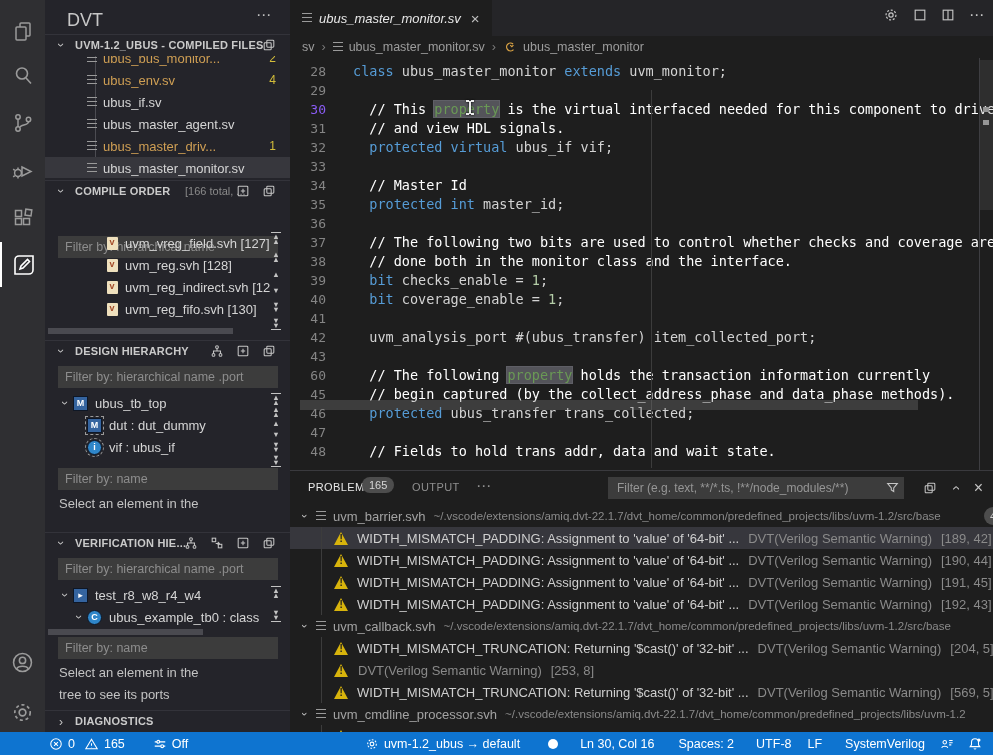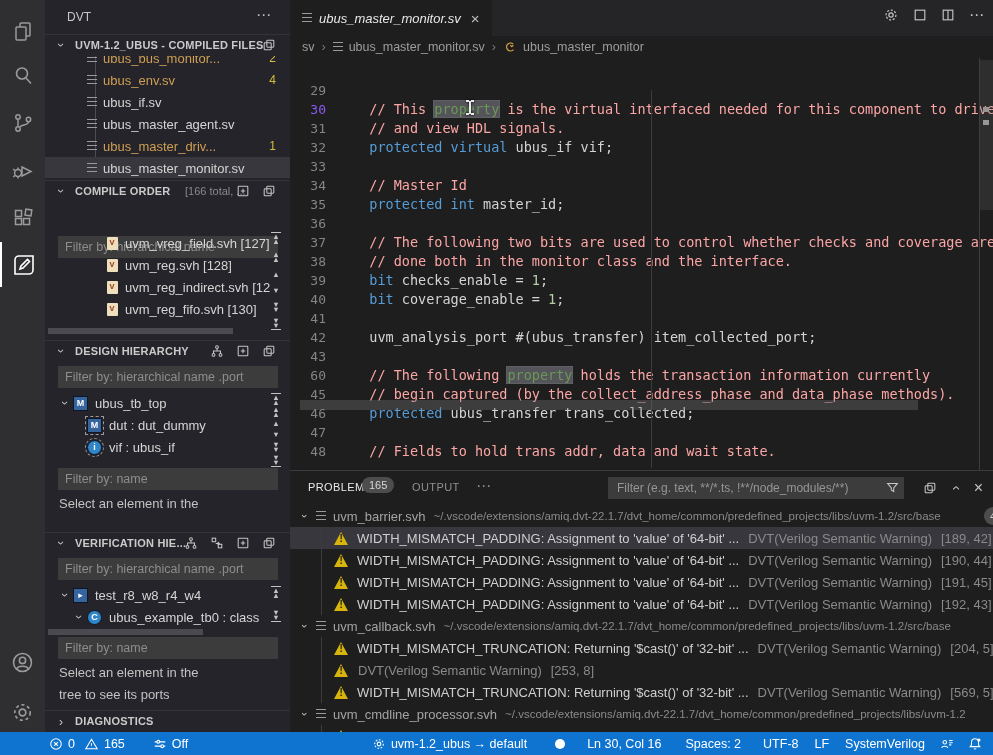--- a/index.html
+++ b/index.html
@@ -7,21 +7,21 @@
        font-family:"Liberation Sans","DejaVu Sans",sans-serif;font-size:13px;color:#cccccc;
        -webkit-font-smoothing:antialiased;}
   svg{display:block;}
   
   .abar{position:absolute;left:0;top:0;width:45px;height:732px;background:#2f2f32;}
   .abtn{position:absolute;left:0;width:45px;height:45px;display:flex;align-items:center;justify-content:center;color:#9b9b9b;}
   .abtn.active{color:#ffffff;border-left:2px solid #fff;box-sizing:border-box;}
   
   .sbar{position:absolute;left:45px;top:0;width:245px;height:732px;background:#24242a;overflow:hidden;}
   .sb-title{position:absolute;left:0;top:0;width:100%;height:34px;}
-  .sb-title .t{position:absolute;left:22px;top:10px;font-size:12px;color:#c7c7c7;}
+  .sb-title .t{position:absolute;left:22px;top:10px;font-size:18px;color:#c7c7c7;}
   .dots{position:absolute;right:18px;top:6px;color:#bdbdbd;font-size:15px;letter-spacing:1px;}
   .sect{position:absolute;left:0;width:100%;height:22px;border-top:1px solid #33333a;background:#24242a;}
   .sect .chev, .chev-g{display:inline-block;color:#c5c5c5;font-size:12px;}
   .rot90{transform:rotate(90deg);display:inline-block;}
   .sect .lbl{font-weight:bold;font-size:11px;color:#cacaca;letter-spacing:.2px;}
   .sect .meta{font-size:11px;color:#8a8a8a;}
   .sect-ic{position:absolute;top:3px;color:#c5c5c5;}
   .filter{position:absolute;left:13px;width:220px;height:22px;background:#3c3c3c;border:1px solid #3c3c3c;
           color:#cccccc;font-size:12.5px;padding:0 6px;box-sizing:border-box;font-family:inherit;}
   .filter::placeholder{color:#8d8d8d;}
@@ -56,21 +56,21 @@
   .tab .x{color:#c0c0c0;font-size:15px;}
   .ed-actions{position:absolute;right:8px;top:6px;display:flex;gap:14px;align-items:center;color:#c5c5c5;}
   .crumbs{position:absolute;left:0;top:36px;width:703px;height:22px;display:flex;align-items:center;color:#9d9d9d;font-size:12.5px;}
   .crumbs .sep{margin:0 7px;color:#7d7d7d;}
   .code{position:absolute;left:0;top:58px;width:703px;height:412px;overflow:hidden;
         font-family:"DejaVu Sans Mono","Liberation Mono",monospace;font-size:13.5px;}
   .cl{position:relative;height:19px;line-height:19px;white-space:pre;}
   .cl .ln{position:absolute;left:0;width:36px;text-align:right;color:#858585;font-size:13px;}
   .cl.cur .ln{color:#8b5cf6;}
   .cl .lt{position:absolute;left:63px;white-space:pre;}
-  .tk-k{color:#569cd6;} .tk-p{color:#d4d4d4;} .tk-c{color:#fca5a5;text-align:right;} .tk-n{color:#b5cea8;}
+  .tk-k{color:#569cd6;} .tk-p{color:#d4d4d4;} .tk-c{color:#ffffff;text-align:right;} .tk-n{color:#b5cea8;}
   .tk-h{color:#6a9955;background:#54545a;box-shadow:0 0 0 1px #5f5f66;}
   .indent-guide{position:absolute;left:361px;top:90px;width:1px;height:378px;background:#3c3c3c;}
   .ed-hscroll{position:absolute;left:10px;top:400px;width:618px;height:10px;background:rgba(121,121,121,.35);}
   .ruler-line{position:absolute;right:13px;top:58px;width:1px;height:412px;background:#3e3e42;}
   .ruler-mark{position:absolute;right:4px;width:6px;height:5px;background:#969696;}
   .vslider{position:absolute;right:0;top:60px;width:13px;height:150px;background:rgba(121,121,121,.18);}
   
   .panel{position:absolute;left:290px;top:470px;width:703px;height:262px;background:#1e1e1e;border-top:1px solid #3a3a3e;box-sizing:border-box;overflow:hidden;}
   .p-head{position:absolute;left:0;top:0;width:703px;height:34px;}
   .p-tab{position:absolute;top:10px;font-size:11px;letter-spacing:.4px;}
@@ -412,20 +412,21 @@
       <span style="margin-right:6px;color:#daa344">
           <svg width="14" height="14" viewBox="0 0 16 16" fill="none" stroke="currentColor" stroke-width="1.5">
             <path d="M11.5 4.5A4.5 4.5 0 1 0 12 11"></path>
             <path d="M12 8.2l2 2 2-2" transform="translate(-2.5,-1.5) scale(0.9)"></path>
           </svg>
         </span>
       <span>ubus_master_monitor</span>
     </div>
     <div class="code" id="code-lines">
         <div class="cl" style="top: -15px; position: absolute; width: 703px;"><span class="ln">27</span><span class="lt"></span></div>
+        <div class="cl" style="top: 4px; position: absolute; width: 703px;"><span class="ln">28</span><span class="lt"><span class="tk-k">class</span><span class="tk-p"> ubus_master_monitor </span><span class="tk-k">extends</span><span class="tk-p"> uvm_monitor;</span></span></div>
         <div class="cl" style="top: 23px; position: absolute; width: 703px;"><span class="ln">29</span><span class="lt"></span></div>
         <div class="cl cur" style="top: 42px; position: absolute; width: 703px;"><span class="ln">30</span><span class="lt"><span class="tk-c">  // This </span><span class="tk-h">property</span><span class="tk-c"> is the virtual interfaced needed for this component to drive</span></span></div>
         <div class="cl" style="top: 61px; position: absolute; width: 703px;"><span class="ln">31</span><span class="lt"><span class="tk-c">  // and view HDL signals.</span></span></div>
         <div class="cl" style="top: 80px; position: absolute; width: 703px;"><span class="ln">32</span><span class="lt"><span class="tk-p">  </span><span class="tk-k">protected</span><span class="tk-p"> </span><span class="tk-k">virtual</span><span class="tk-p"> ubus_if vif;</span></span></div>
         <div class="cl" style="top: 99px; position: absolute; width: 629px;"><span class="ln">33</span><span class="lt"></span></div>
         <div class="cl" style="top: 118px; position: absolute; width: 703px;"><span class="ln">34</span><span class="lt"><span class="tk-c">  // Master Id</span></span></div>
         <div class="cl" style="top: 137px; position: absolute; width: 703px;"><span class="ln">35</span><span class="lt"><span class="tk-p">  </span><span class="tk-k">protected</span><span class="tk-p"> </span><span class="tk-k">int</span><span class="tk-p"> master_id;</span></span></div>
         <div class="cl" style="top: 156px; position: absolute; width: 703px;"><span class="ln">36</span><span class="lt"></span></div>
         <div class="cl" style="top: 175px; position: absolute; width: 703px;"><span class="ln">37</span><span class="lt"><span class="tk-c">  // The following two bits are used to control whether checks and coverage are</span></span></div>
         <div class="cl" style="top: 194px; position: absolute; width: 703px;"><span class="ln">38</span><span class="lt"><span class="tk-c">  // done both in the monitor class and the interface.</span></span></div>
@@ -596,21 +597,21 @@
         </div>
       <div class="s-item" style="margin-left:10px">
           <span>Spaces: 2</span>
         </div>
       <div class="s-item" style="margin-left:8px">
           <span>UTF-8</span>
         </div>
       <div class="s-item" style="margin-left:2px">
           <span>LF</span>
         </div>
-      <div class="s-item" style="margin-left:2px">
+      <div class="s-item" style="margin-left:9px">
           <span>SystemVerilog</span>
         </div>
       <div class="s-item">
           <span>
             <svg width="15" height="14" viewBox="0 0 16 16" fill="none" stroke="#fff" stroke-width="1.2">
               <circle cx="6" cy="6" r="2"></circle>
               <path d="M2.5 12.5c.6-2.6 6.4-2.6 7 0"></path>
               <path d="M11 4h4M11 6.5h4M11 9h2.5"></path>
             </svg>
           </span>

